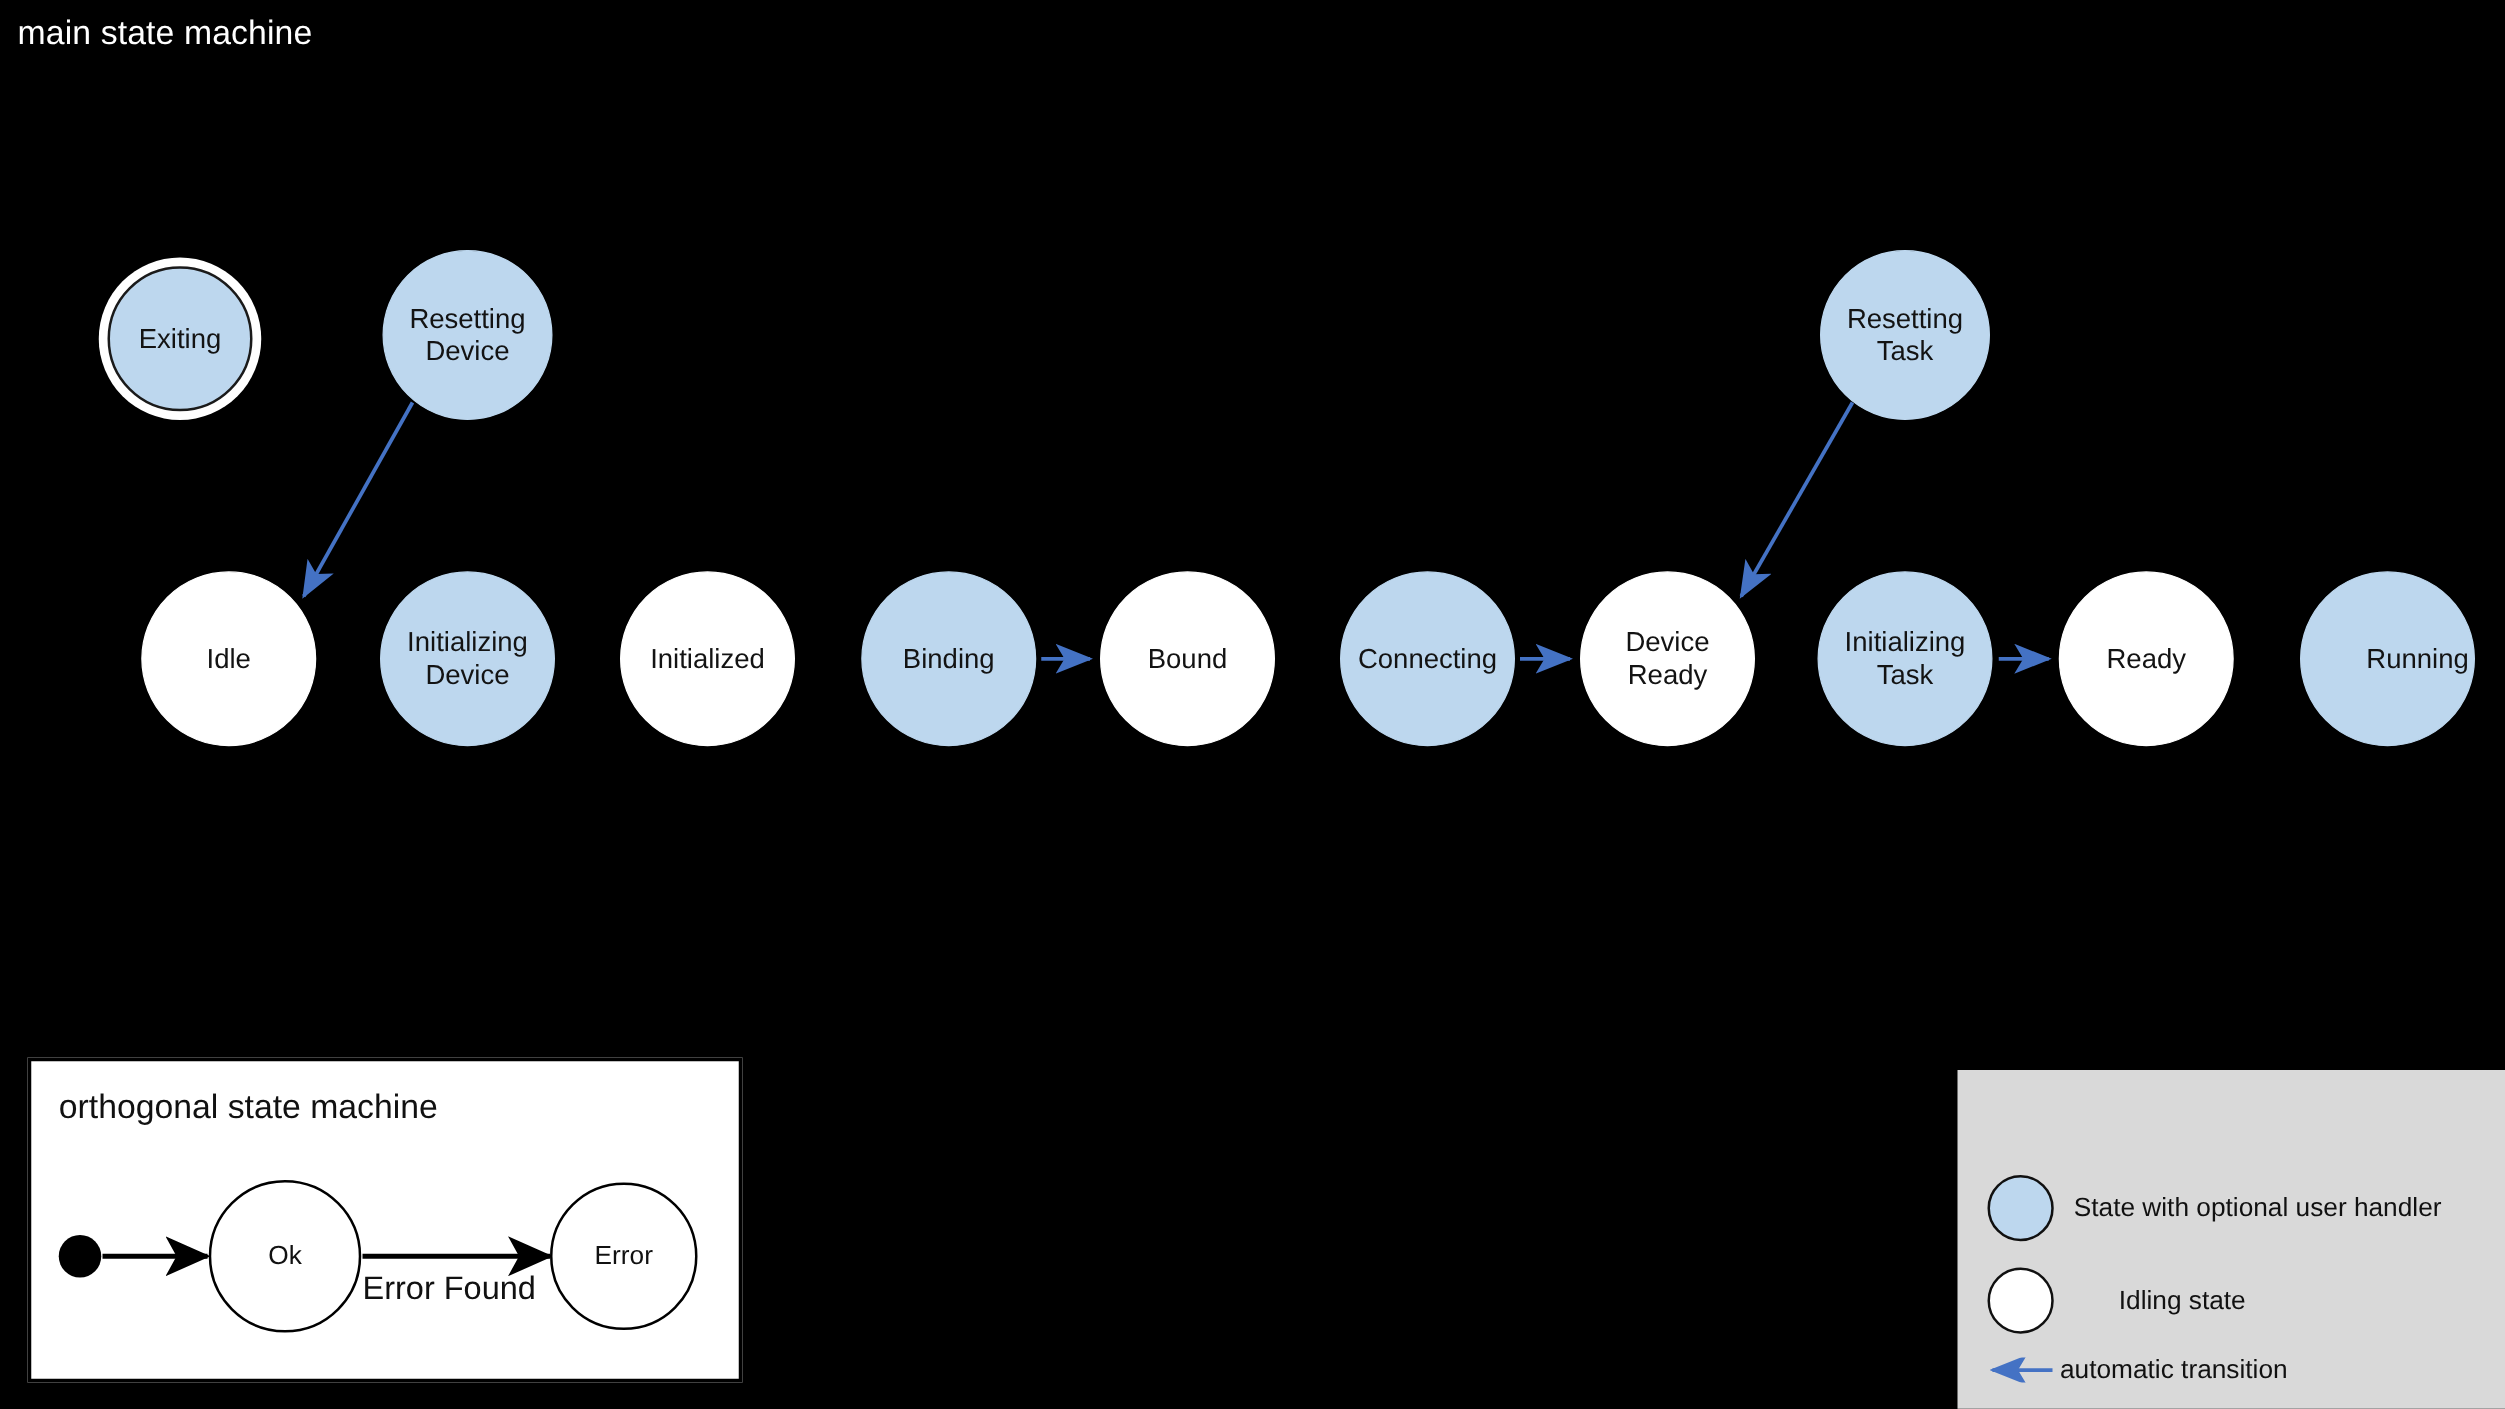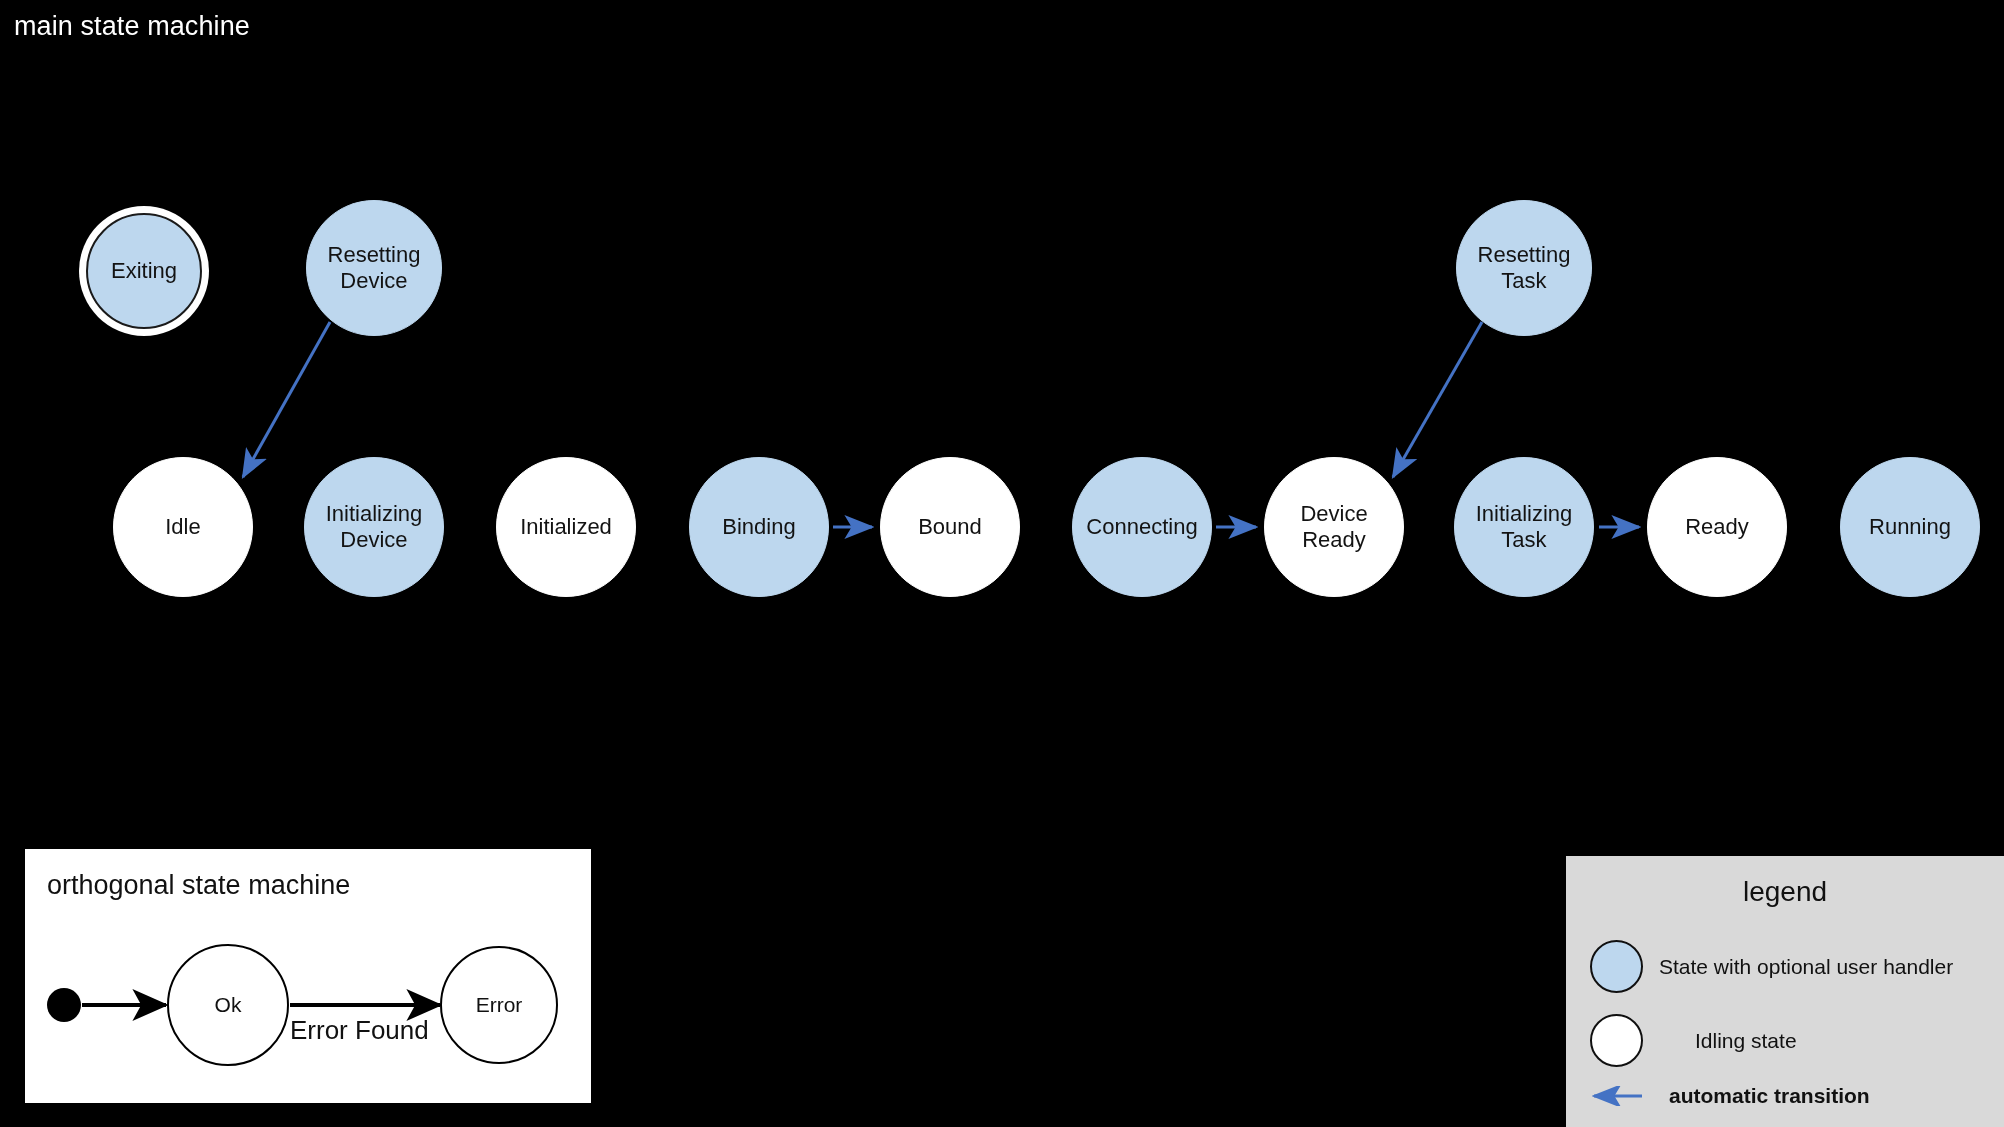--- a/index.html
+++ b/index.html
@@ -163,21 +163,21 @@
     flex: 0 0 auto;
     position: relative;
   }
   .legend-text {
     margin-left: 16px;
     font-size: 21px;
     color: #111111;
     white-space: nowrap;
     font-family: "Liberation Sans", sans-serif;
   }
-  #legend-row-2 .legend-text { margin-left: 26px; font-weight: bold; }
+  #legend-row-2 .legend-text { margin-left: 5px; }
 </style>
 </head>
 <body>
 
 <div class="diagram-title">main state machine</div>
 
 <svg id="canvas" viewBox="0 0 2004 1127" xmlns="http://www.w3.org/2000/svg">
   <defs>
     <marker id="arrow-blue" markerWidth="10" markerHeight="8" refX="9.2" refY="4" orient="auto" markerUnits="strokeWidth">
       <path d="M0,0 L10,4 L0,8 L2.4,4 z" fill="#4472c4"></path>
@@ -249,21 +249,21 @@
 </div>
 
 <div class="node handler" style="left:1454px; top:457px; width:140px; height:140px;">
   <span class="label">Initializing<br>Task</span>
 </div>
 
 <div class="node idling" style="left:1647px; top:457px; width:140px; height:140px;">
   <span class="label">Ready</span>
 </div>
 
-<div class="node handler" style="left:1840px; top:457px; width:140px; height:140px;">
+<div class="node handler" style="left:1840px; top:457px; width:140px; height:140px;justify-content:flex-end;">
   <span class="label">Running</span>
 </div>
 
 <div id="ortho-panel">
   <div id="ortho-title">orthogonal state machine</div>
 </div>
 
 <svg style="position:absolute; left:22px; top:846px; width:572px; height:260px;" viewBox="0 0 572 260" xmlns="http://www.w3.org/2000/svg">
   <line x1="60" y1="159" x2="144" y2="159" stroke="#000000" stroke-width="4" marker-end="url(#arrow-black)"></line>
   <line x1="268" y1="159" x2="418" y2="159" stroke="#000000" stroke-width="4" marker-end="url(#arrow-black)"></line>
@@ -280,21 +280,20 @@
   <span>Ok</span>
 </div>
 
 <div class="ortho-node" style="left:440px; top:946px; width:118px; height:118px;">
   <span>Error</span>
 </div>
 
 <div id="ortho-edge-label">Error Found</div>
 
 <div id="legend">
-  <div id="legend-title">legend</div>
 
   <div class="legend-row" id="legend-row-0">
     <div class="legend-swatch sw-handler"></div>
     <div class="legend-text">State with optional user handler</div>
   </div>
 
   <div class="legend-row" id="legend-row-1">
     <div class="legend-swatch sw-idling"></div>
     <div class="legend-text">Idling state</div>
   </div>

